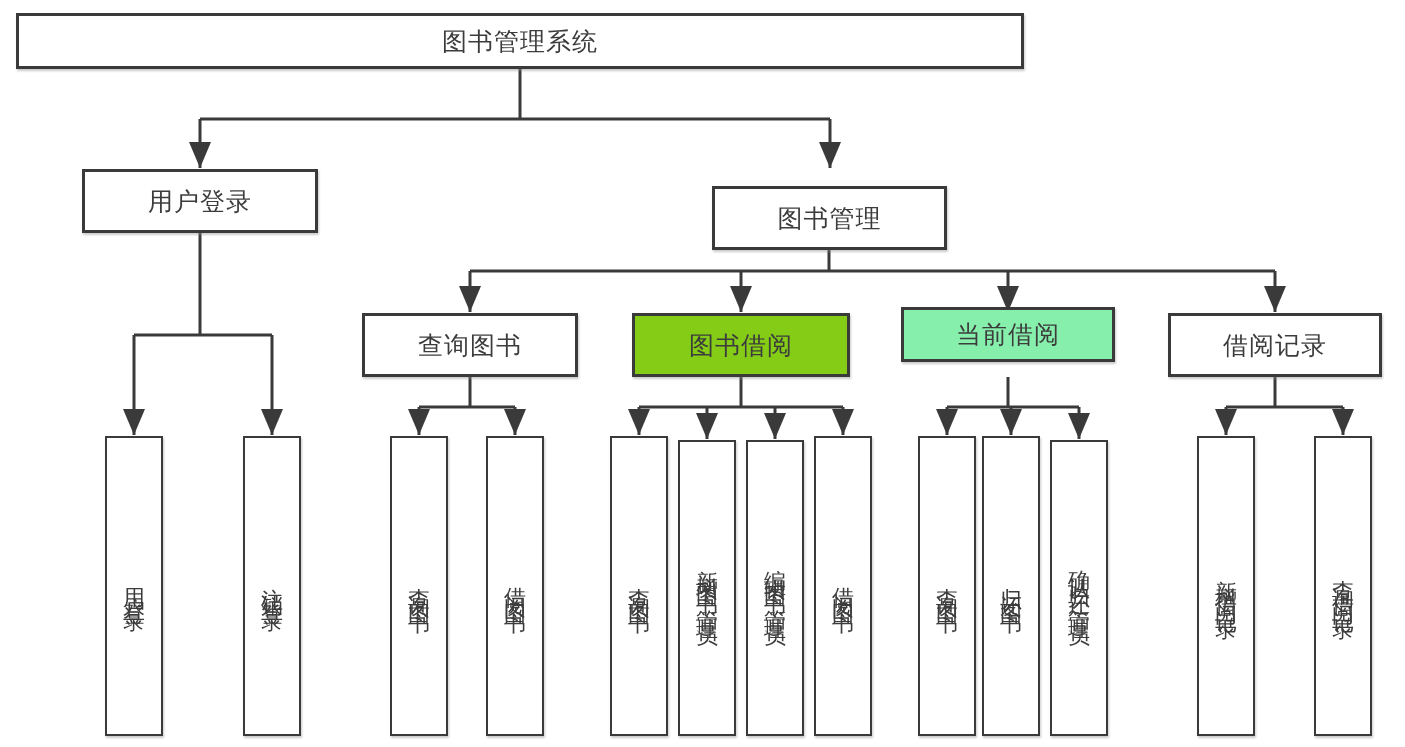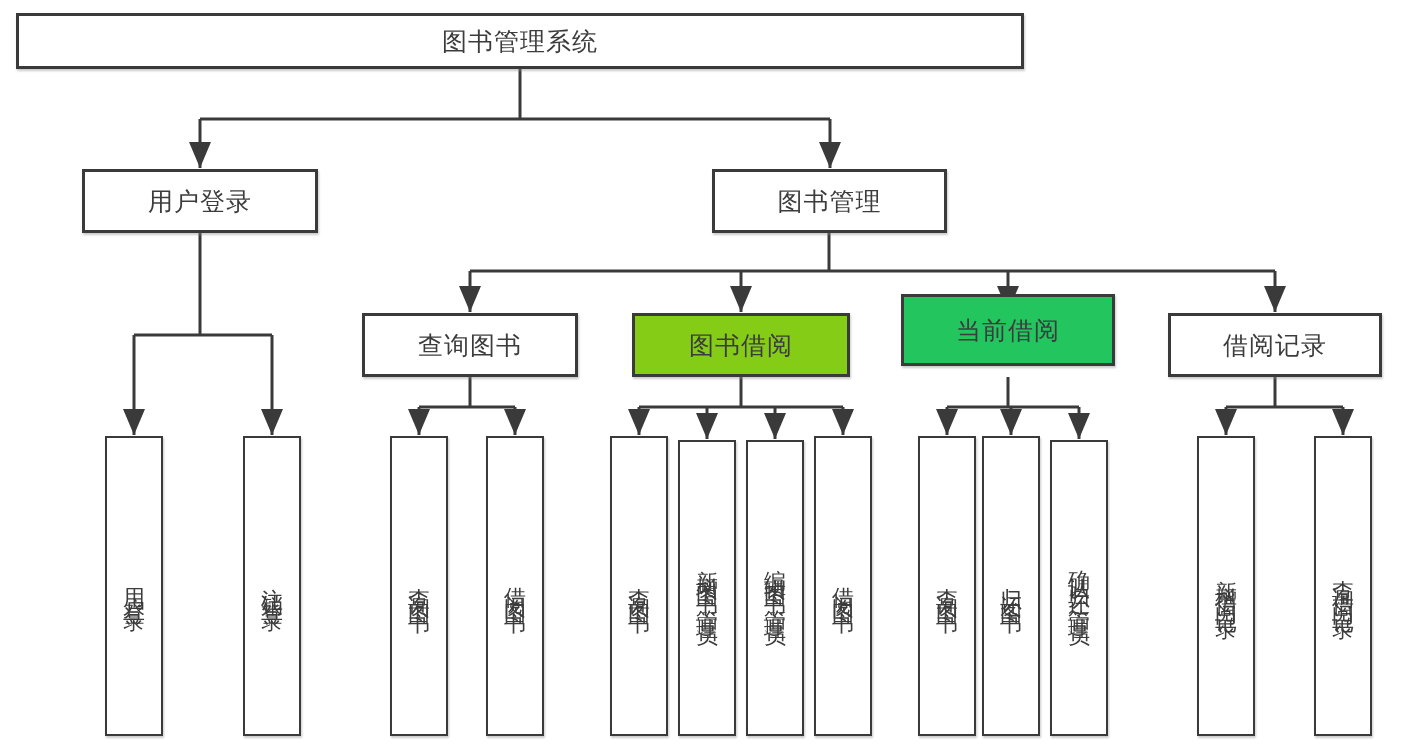--- a/index.html
+++ b/index.html
@@ -112,30 +112,30 @@
       <polygon points="1226,435 1215,409 1237,409" fill="#3a3a3a"></polygon>
       <polyline points="1343,407 1343,435" fill="none" stroke="#3a3a3a" stroke-width="3"></polyline>
       <polygon points="1343,435 1332,409 1354,409" fill="#3a3a3a"></polygon>
     </svg>
 <div class="node h" style="left: 16px; top: 13px; width: 1008px; height: 56px; border-color: rgb(58, 58, 58); background: rgb(255, 255, 255);">
       <span class="label" style="color: rgb(60, 60, 60);">图书管理系统</span>
     </div>
     <div class="node h" style="left: 82px; top: 169px; width: 236px; height: 64px; border-color: rgb(58, 58, 58); background: rgb(255, 255, 255);">
       <span class="label" style="color: rgb(60, 60, 60);">用户登录</span>
     </div>
-    <div class="node h" style="left: 712px; top: 169px; width: 235px; height: 64px; border-color: rgb(58, 58, 58); background: rgb(255, 255, 255);">
+    <div class="node h" style="left: 712px; top: 186px; width: 235px; height: 64px; border-color: rgb(58, 58, 58); background: rgb(255, 255, 255);">
       <span class="label" style="color: rgb(60, 60, 60);">图书管理</span>
     </div>
     <div class="node h" style="left: 362px; top: 313px; width: 216px; height: 64px; border-color: rgb(58, 58, 58); background: rgb(255, 255, 255);">
       <span class="label" style="color: rgb(60, 60, 60);">查询图书</span>
     </div>
     <div class="node h" style="left: 632px; top: 313px; width: 218px; height: 64px; border-color: rgb(58, 58, 58); background: #84cc16;">
       <span class="label" style="color: rgb(60, 60, 60);">图书借阅</span>
     </div>
-    <div class="node h" style="left: 901px; top: 294px; width: 214px; height: 72px; border-color: rgb(58, 58, 58); background: #22c55e;">
+    <div class="node h" style="left: 901px; top: 307px; width: 214px; height: 55px; border-color: rgb(58, 58, 58); background: #86efac;">
       <span class="label" style="color: rgb(60, 60, 60);">当前借阅</span>
     </div>
     <div class="node h" style="left: 1168px; top: 313px; width: 214px; height: 64px; border-color: rgb(58, 58, 58); background: rgb(255, 255, 255);">
       <span class="label" style="color: rgb(60, 60, 60);">借阅记录</span>
     </div>
     <div class="node v" style="left: 105px; top: 436px; width: 58px; height: 300px; border-color: rgb(58, 58, 58); background: rgb(255, 255, 255);">
       <span class="label" style="color: rgb(60, 60, 60);">用户登录</span>
     </div>
     <div class="node v" style="left: 243px; top: 436px; width: 58px; height: 300px; border-color: rgb(58, 58, 58); background: rgb(255, 255, 255);">
       <span class="label" style="color: rgb(60, 60, 60);">注销登录</span>

